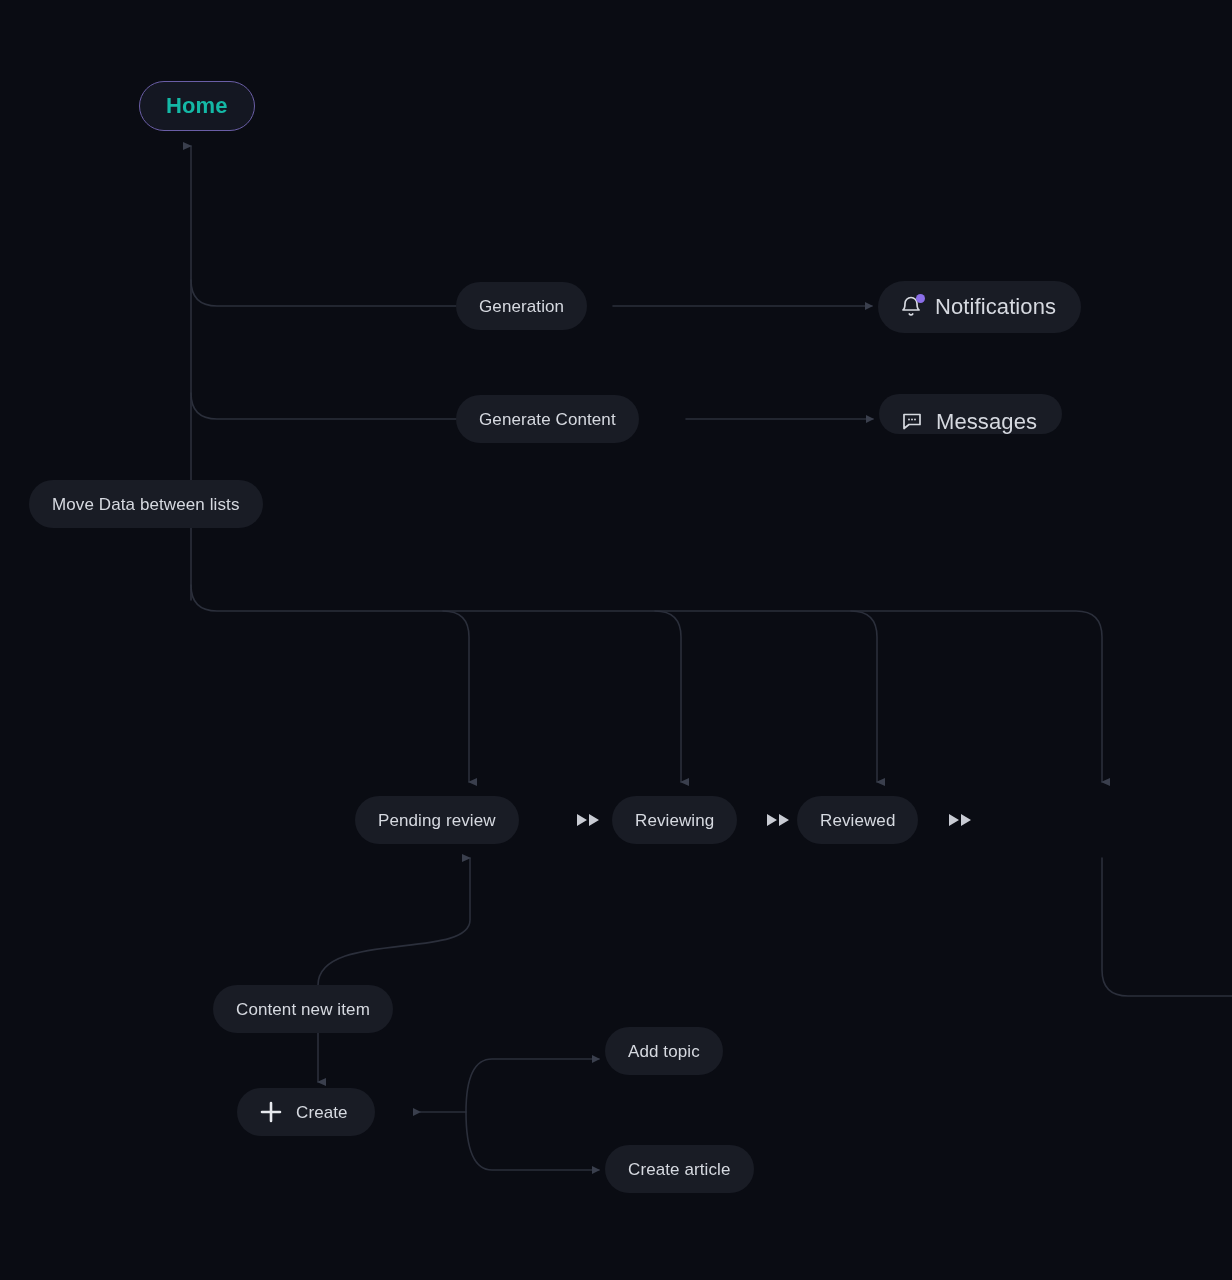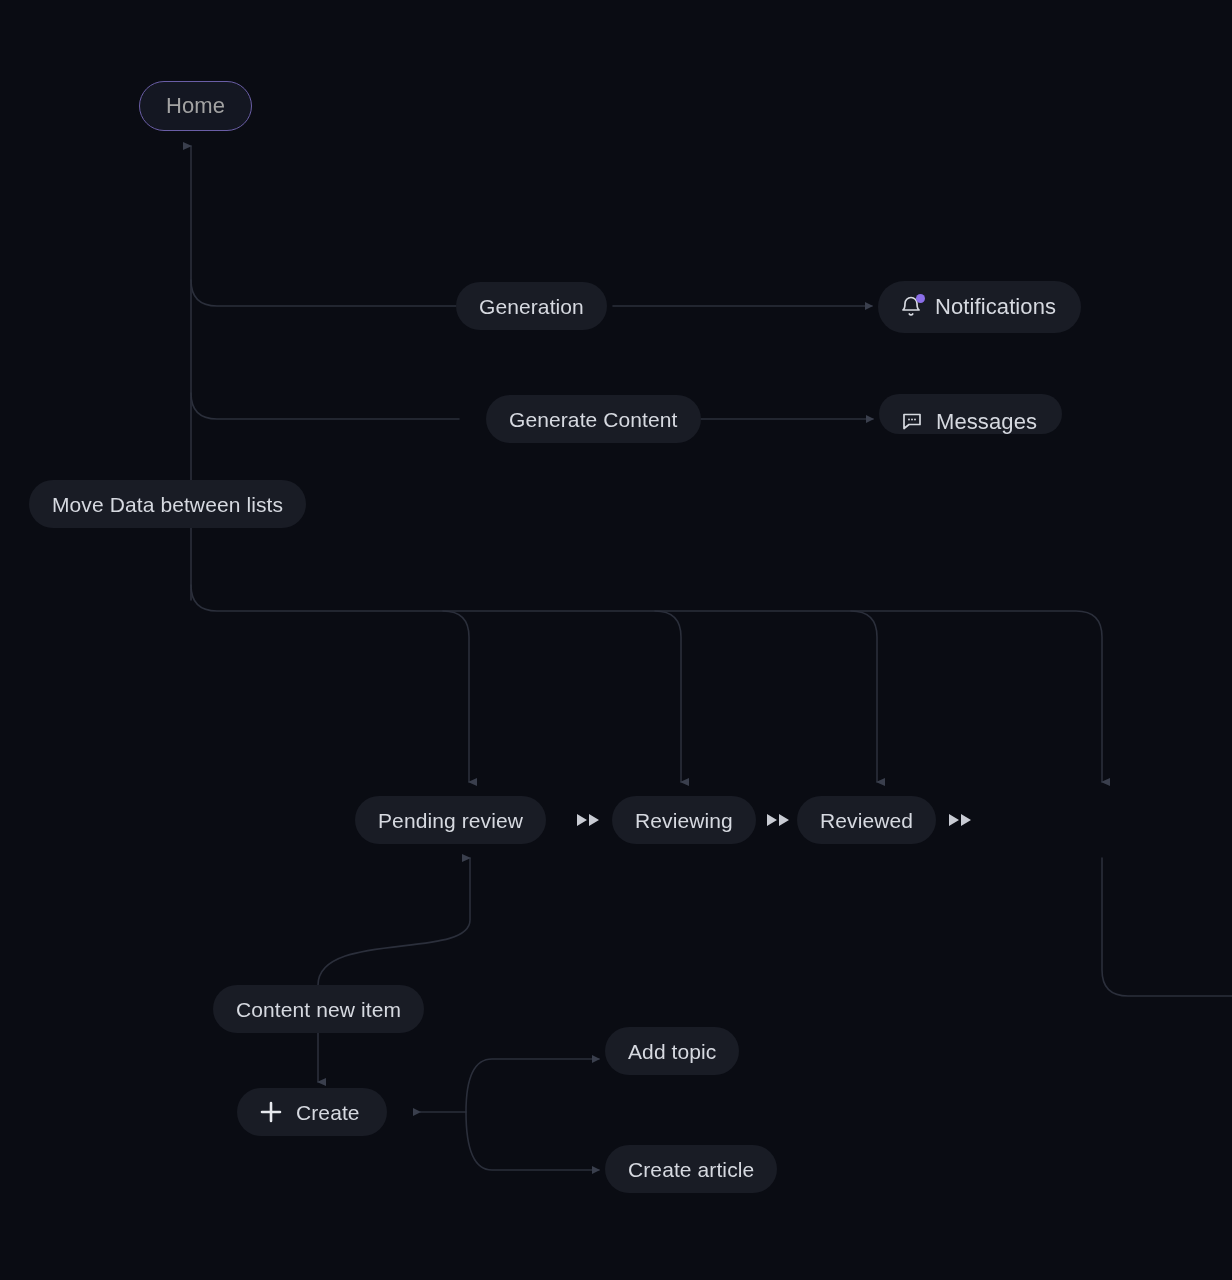--- a/index.html
+++ b/index.html
@@ -28,32 +28,33 @@
     pointer-events: none;
   }
   .node {
     position: absolute;
     display: flex;
     align-items: center;
     box-sizing: border-box;
     background: #191c25;
     border-radius: 999px;
     color: #d6d9e0;
-    font-size: 21px;
+    font-size: 17px;
     line-height: 1;
     letter-spacing: 0.1px;
     white-space: nowrap;
     padding: 0 22px;
     height: 48px;
     border: 1px solid transparent;
   }
   .node.accent {
     background: #141722;
     border: 1px solid #6a5ea6;
-    color: #a3a3a3;
+    color: #14b8a6;
+    font-weight: bold;
   }
   .node .label {
     display: block;
   }
   .node .icon {
     display: inline-flex;
     align-items: center;
     justify-content: center;
     margin-right: 12px;
     position: relative;
@@ -74,21 +75,21 @@
     color: #c9ccd4;
     height: 48px;
     width: 34px;
   }
   .sep svg { display: block; }
 
   
   #n-home        { left: 139px;  top: 81px;   height: 50px; padding: 0 26px; font-size: 22px; }
   #n-generation  { left: 456px;  top: 282px;  }
   #n-notif       { left: 878px;  top: 281px;  padding: 0 24px 0 20px; height: 52px; font-size: 22px; text-align: right;}
-  #n-gencontent  { left: 486px;  top: 395px;  }
+  #n-gencontent  { left: 456px;  top: 395px;  }
   #n-messages    { left: 879px;  top: 394px;  padding: 0 24px 0 20px; height: 40px; font-size: 22px; align-items: flex-end;}
   #n-movedata    { left: 29px;   top: 480px;  }
   #n-pending     { left: 355px;  top: 796px;  }
   #n-reviewing   { left: 612px;  top: 796px;  }
   #n-reviewed    { left: 797px;  top: 796px;  }
   #n-topublish   { left: 980px;  top: 796px;  }
   #n-createnew   { left: 213px;  top: 985px;  }
   #n-create      { left: 237px;  top: 1088px; padding: 0 26px 0 20px; }
   #n-addtopic    { left: 605px;  top: 1027px; }
   #n-createart   { left: 605px;  top: 1145px; justify-content: flex-end; }

